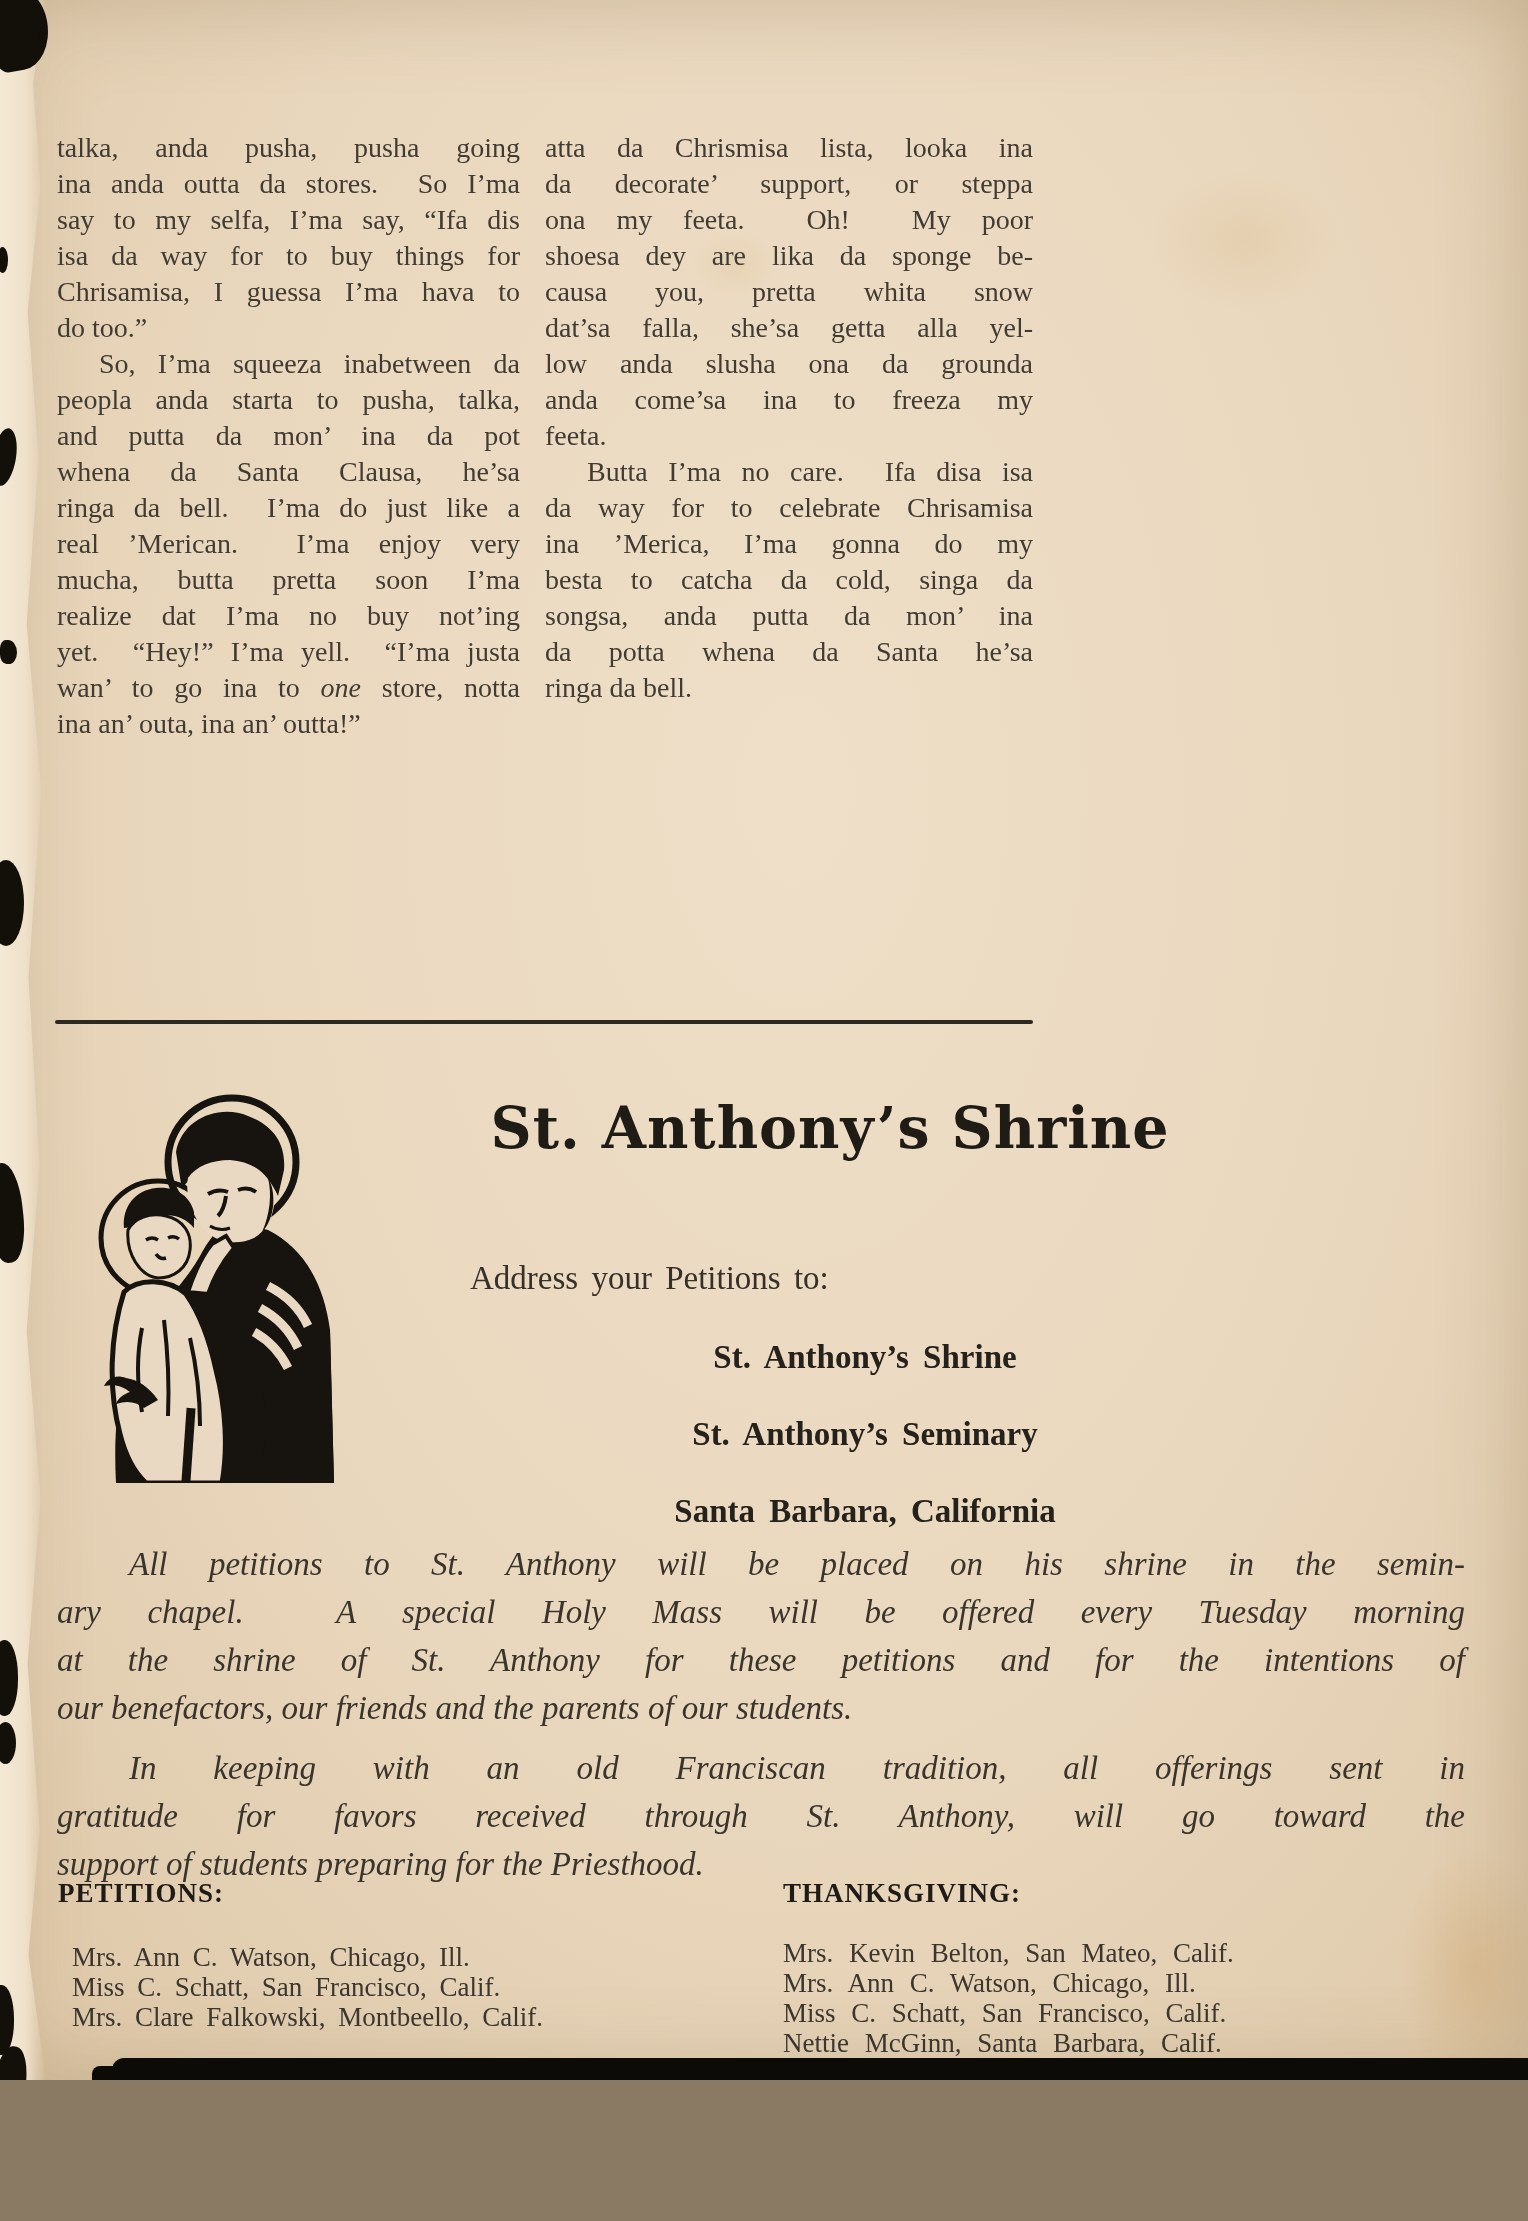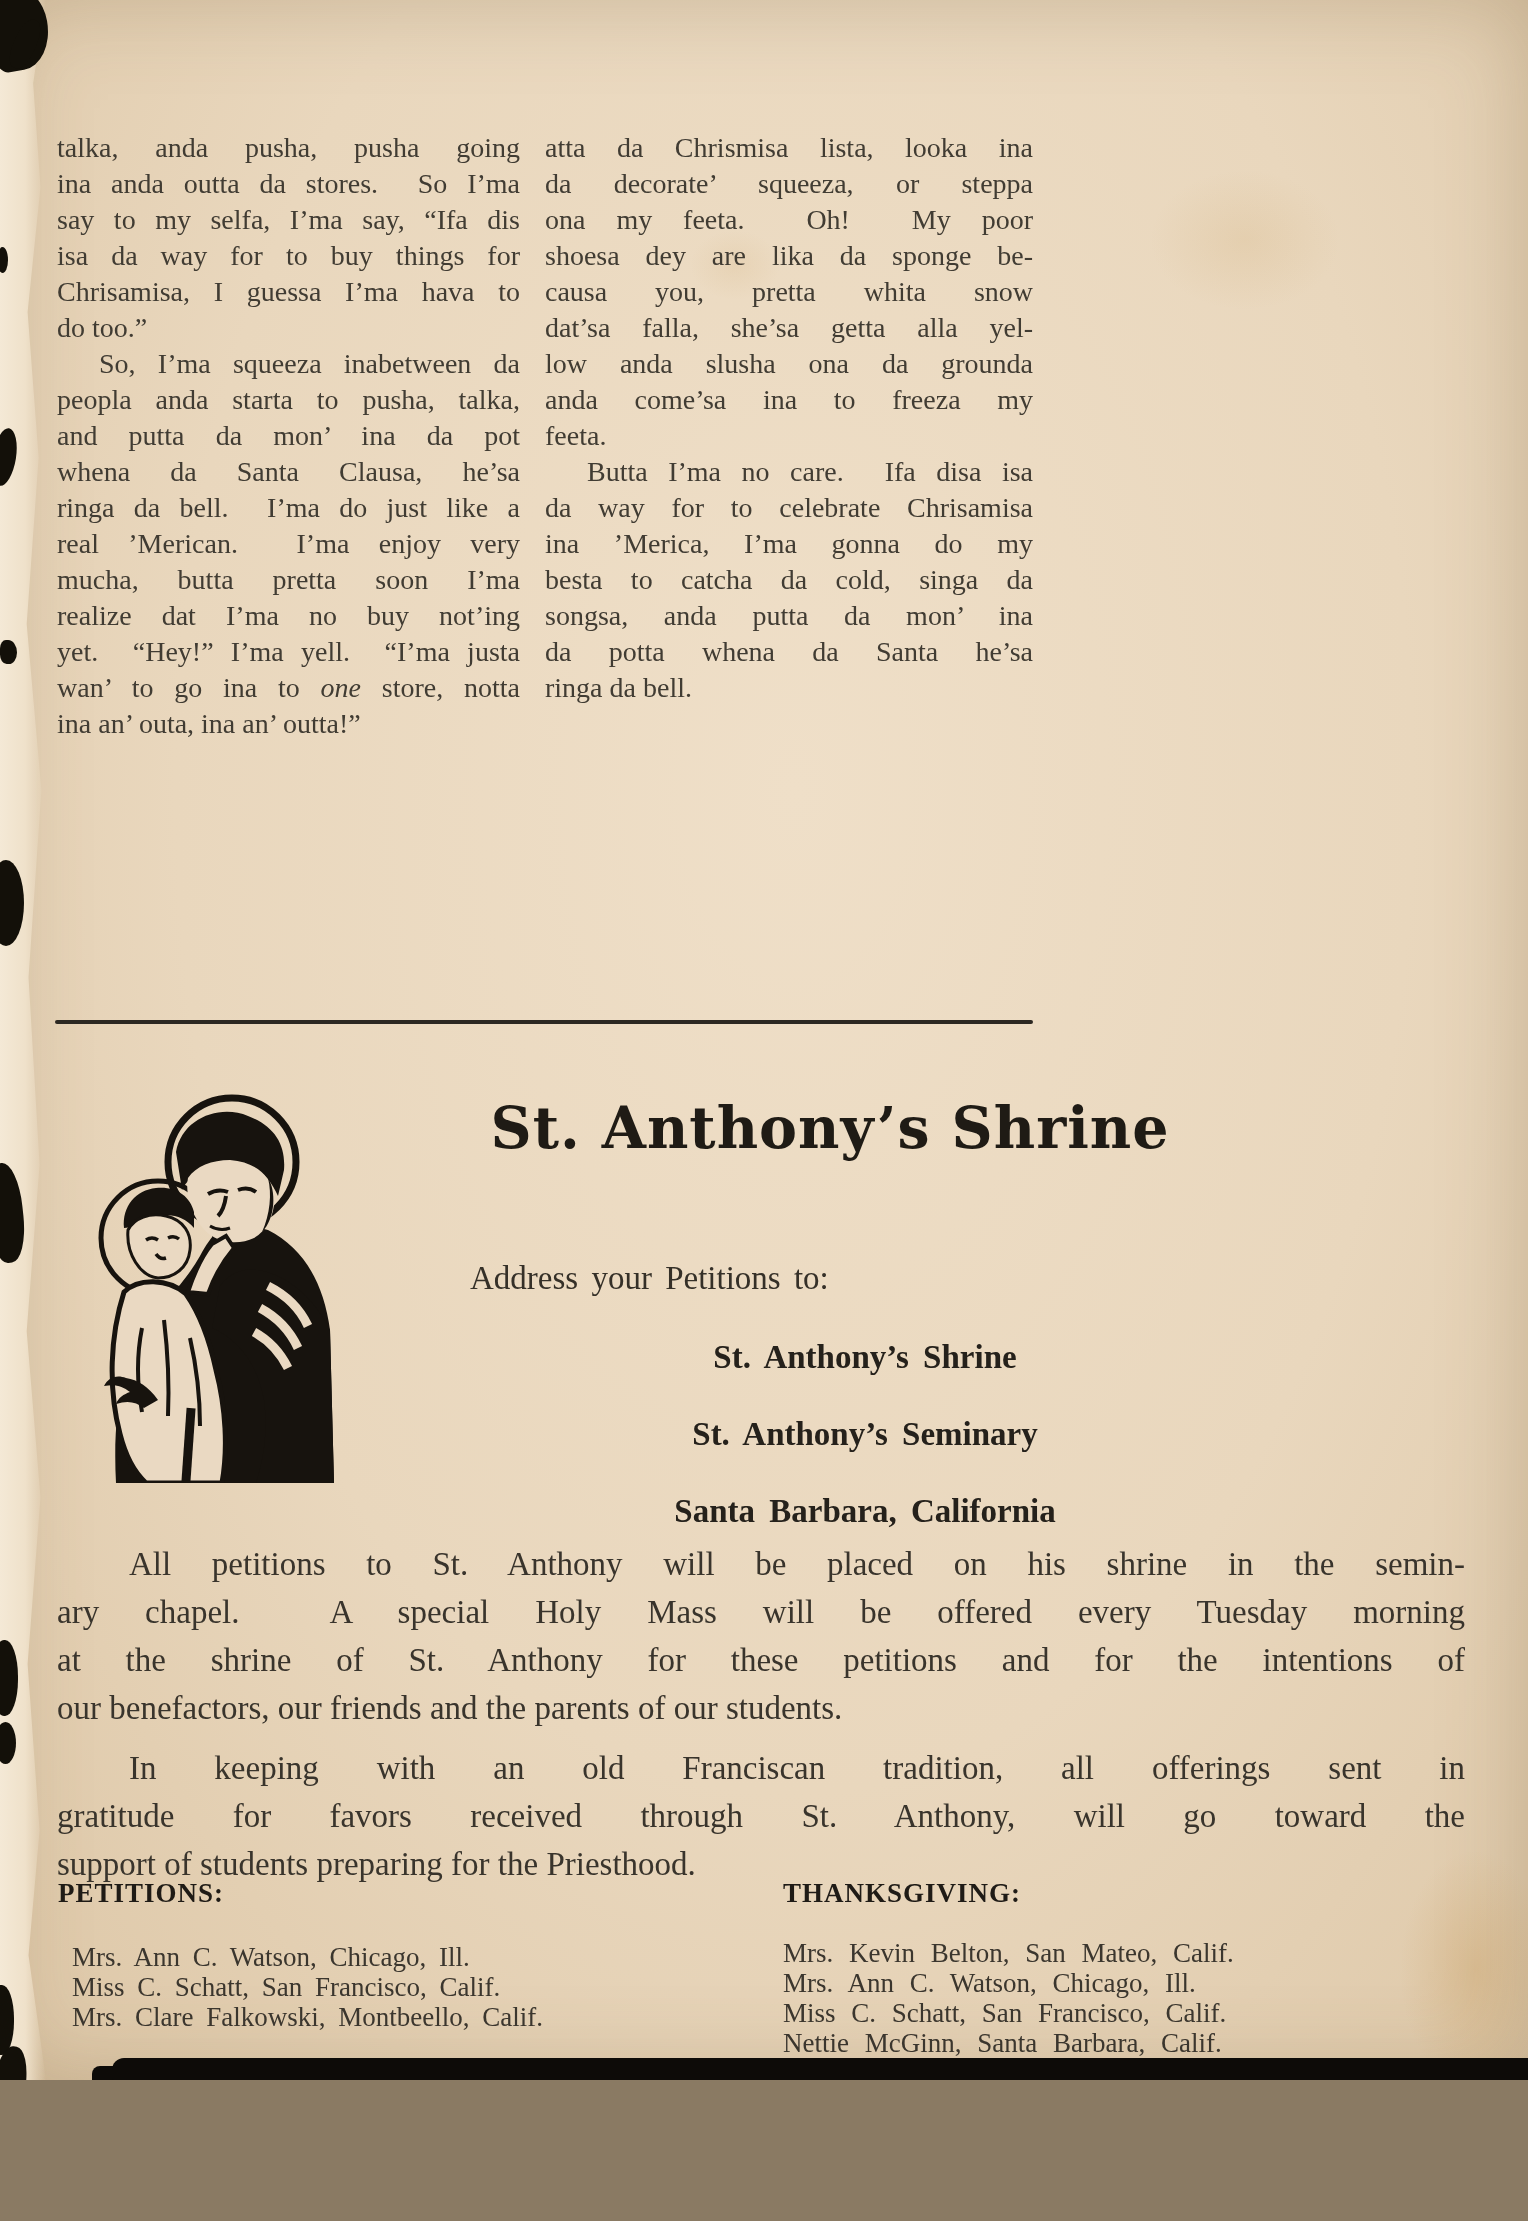--- a/index.html
+++ b/index.html
@@ -38,21 +38,21 @@
     font-family:"DejaVu Serif", serif; font-weight:bold; font-size:57px;
     color:#1f1b15; letter-spacing:1px; white-space:nowrap;
   }
   #address-block { position:absolute; left:470px; top:1260px; width:790px; font-size:33px; }
   .addr-intro { text-align:left; word-spacing:5px; margin-bottom:42px; color:#353028; }
   .addr-line  { text-align:center; font-weight:bold; word-spacing:6px; margin-bottom:40px; color:#25211b; }
 
   .ad-para { position:absolute; left:57px; width:1408px; font-size:33px; line-height:48px; color:#39342c; }
   #para1 { top:1540px; } #para2 { top:1744px; }
   .ad-para .indent { text-indent:72px; }
-  .ad-para .tline { min-height:48px; }
+  .ad-para .tline { min-height:48px;font-style:italic; }
 
   .list-header { position:absolute; font-size:27px; font-weight:bold; letter-spacing:1px; color:#1f1b16; }
   #petitions-header { left:58px; top:1878px; }
   #thanksgiving-header { left:783px; top:1878px; }
 
   .name-list { position:absolute; font-size:27px; line-height:30px; word-spacing:6px; color:#3b362e; }
   .name-list .tline { min-height:30px; text-align:left !important; text-align-last:left !important; text-indent:0 !important; }
   #petitions-list { left:72px; top:1942px; width:520px; }
   #thanksgiving-list { left:783px; top:1938px; width:730px; word-spacing:9px; }
 
@@ -104,21 +104,21 @@
       <div class="tline jline">ringa da bell.&nbsp; I’ma do just like a</div>
       <div class="tline jline">real ’Merican.&nbsp; I’ma enjoy very</div>
       <div class="tline jline">mucha, butta pretta soon I’ma</div>
       <div class="tline jline">realize dat I’ma no buy not’ing</div>
       <div class="tline jline">yet.&nbsp; “Hey!” I’ma yell.&nbsp; “I’ma justa</div>
       <div class="tline jline">wan’ to go ina to <i>one</i> store, notta</div>
       <div class="tline endline">ina an’ outa, ina an’ outta!”</div>
     </div>
   <div id="story-right" class="story">
       <div class="tline jline">atta da Chrismisa lista, looka ina</div>
-      <div class="tline jline">da decorate’ squeeza, or steppa</div>
+      <div class="tline jline">da decorate’ support, or steppa</div>
       <div class="tline jline">ona my feeta.&nbsp; Oh!&nbsp; My poor</div>
       <div class="tline jline">shoesa dey are lika da sponge be-</div>
       <div class="tline jline">causa you, pretta whita snow</div>
       <div class="tline jline">dat’sa falla, she’sa getta alla yel-</div>
       <div class="tline jline">low anda slusha ona da grounda</div>
       <div class="tline jline">anda come’sa ina to freeza my</div>
       <div class="tline endline">feeta.</div>
       <div class="tline jline indent">Butta I’ma no care.&nbsp; Ifa disa isa</div>
       <div class="tline jline">da way for to celebrate Chrisamisa</div>
       <div class="tline jline">ina ’Merica, I’ma gonna do my</div>

